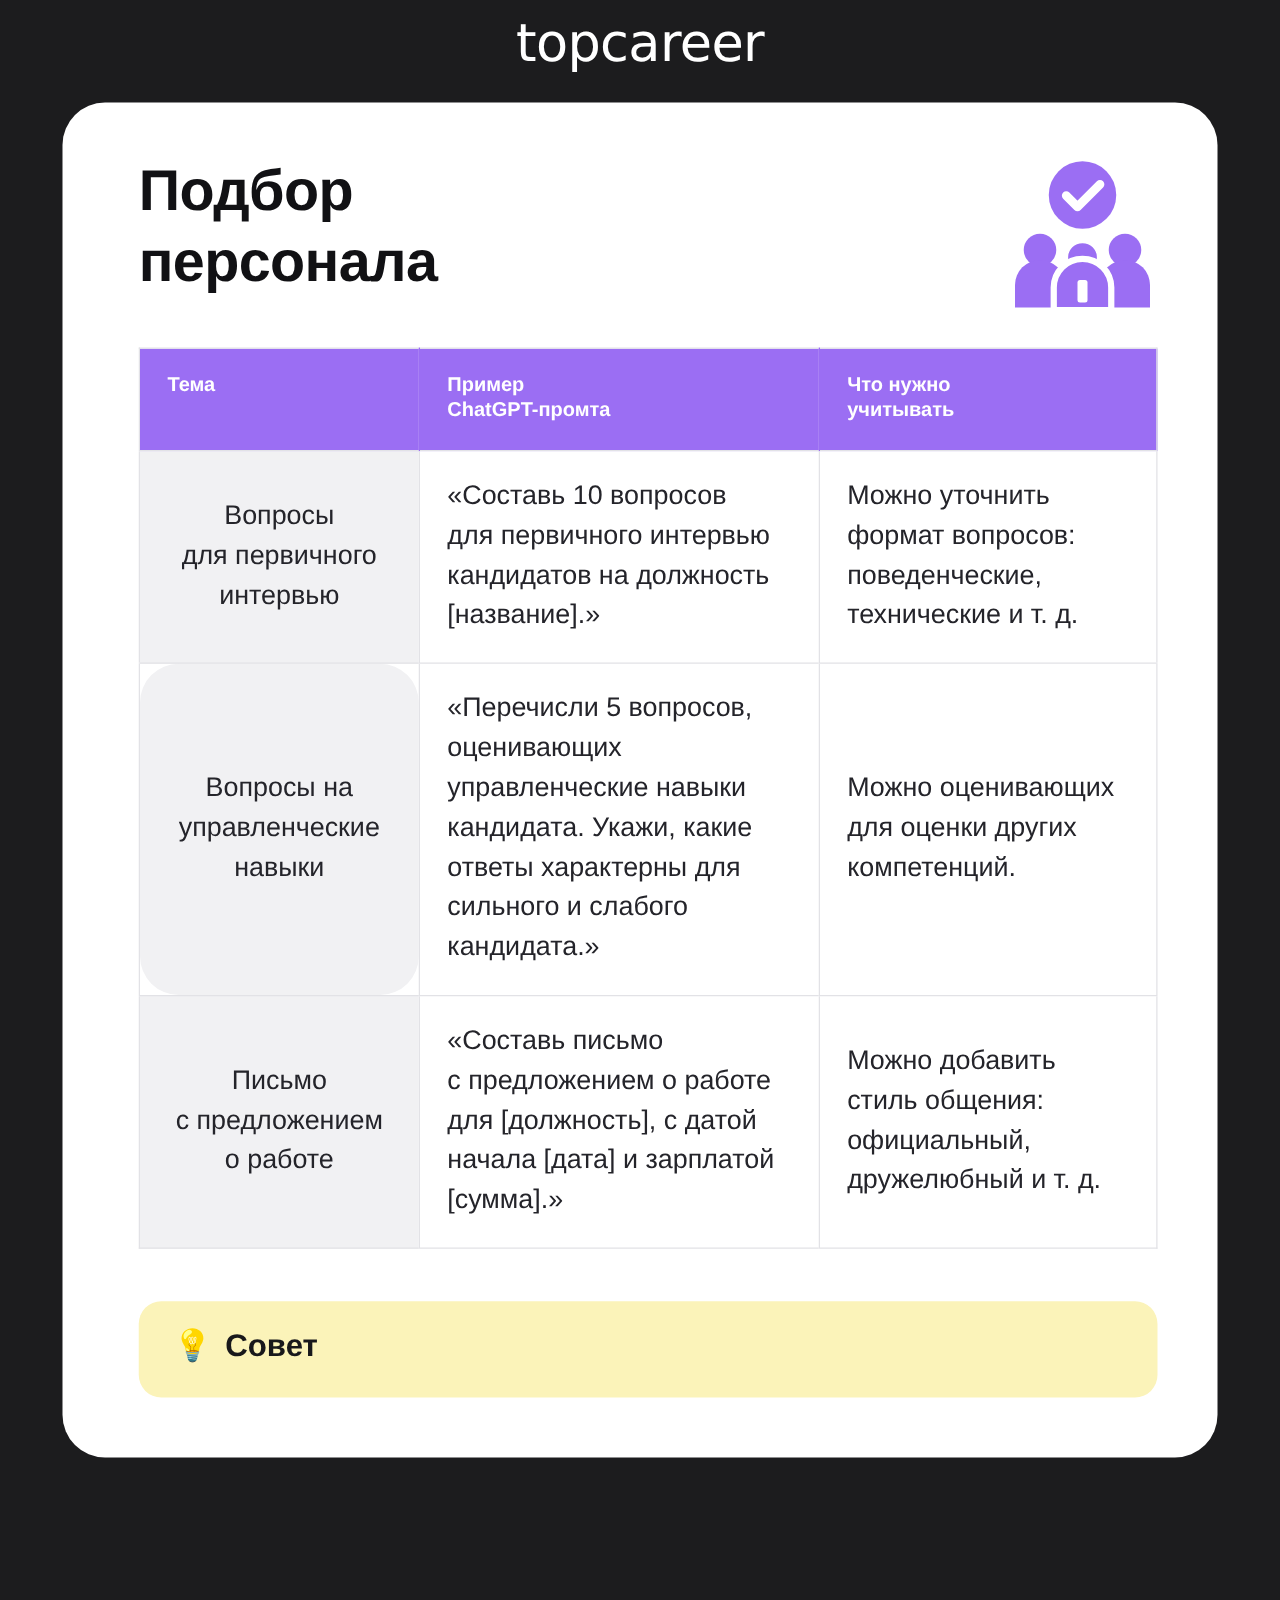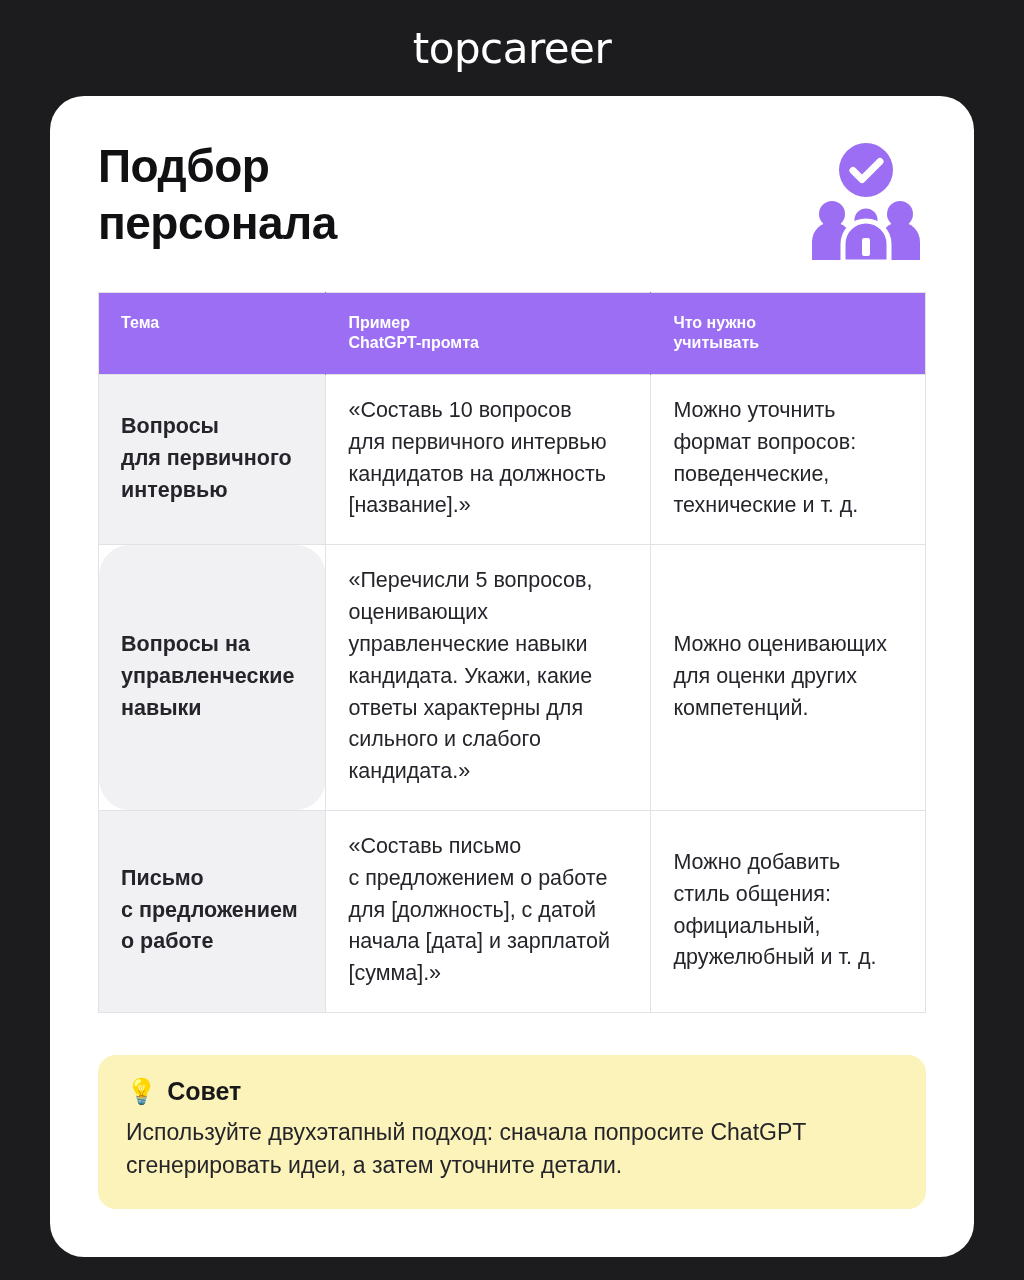--- a/index.html
+++ b/index.html
@@ -20,41 +20,41 @@
     height: 1280px;
     position: relative;
     display: flex;
     flex-direction: column;
     align-items: center;
     background: #1c1c1e;
   }
 
   
   .brand {
-    margin-top: 22px;
+    margin-top: 8px;
     height: 52px;
     display: flex;
     align-items: center;
     justify-content: center;
   }
   .brand-text {
     color: #ffffff;
     font-size: 42px;
     letter-spacing: -0.5px;
     font-weight: 400;
     font-family: "DejaVu Sans", sans-serif;
   }
 
   
   .card {
     width: 924px;
     margin-top: 22px;
     background: #ffffff;
     border-radius: 34px;
-    padding: 42px 48px 48px 48px;
+    padding: 42px 48px 48px 61px;
     position: relative;
   }
 
   .card-head {
     display: flex;
     align-items: flex-start;
     justify-content: space-between;
     min-height: 130px;
   }
 
@@ -108,22 +108,23 @@
     padding: 20px 22px 22px 22px;
     font-size: 21.5px;
     line-height: 1.48;
     color: #24242a;
     vertical-align: top;
   }
   .table tbody td:last-child { border-right: none; }
 
   .table tbody td.theme-cell {
     background: #f1f1f3;
-    font-weight: 700;
+    font-weight: 400;
     vertical-align: middle;
+    text-align: center;
   }
   .table tbody td.prompt-cell { background: #ffffff; }
   .table tbody td.notes-cell  { background: #ffffff; vertical-align: middle; }
 
   .table tbody tr.row-1 td.notes-cell { vertical-align: top; }
 
   
   .tip {
     margin-top: 42px;
     background: #fbf3b9;
@@ -233,17 +234,16 @@
 дружелюбный и т. д.</td>
         </tr>
       </tbody>
     </table>
 
     <div class="tip">
       <div class="tip-head">
         <span class="tip-emoji">💡</span>
         <span>Совет</span>
       </div>
-      <div class="tip-body">Используйте двухэтапный подход: сначала попросите ChatGPT сгенерировать идеи, а затем уточните детали.</div>
     </div>
 
   </div>
 </div>
 
 </body></html>

